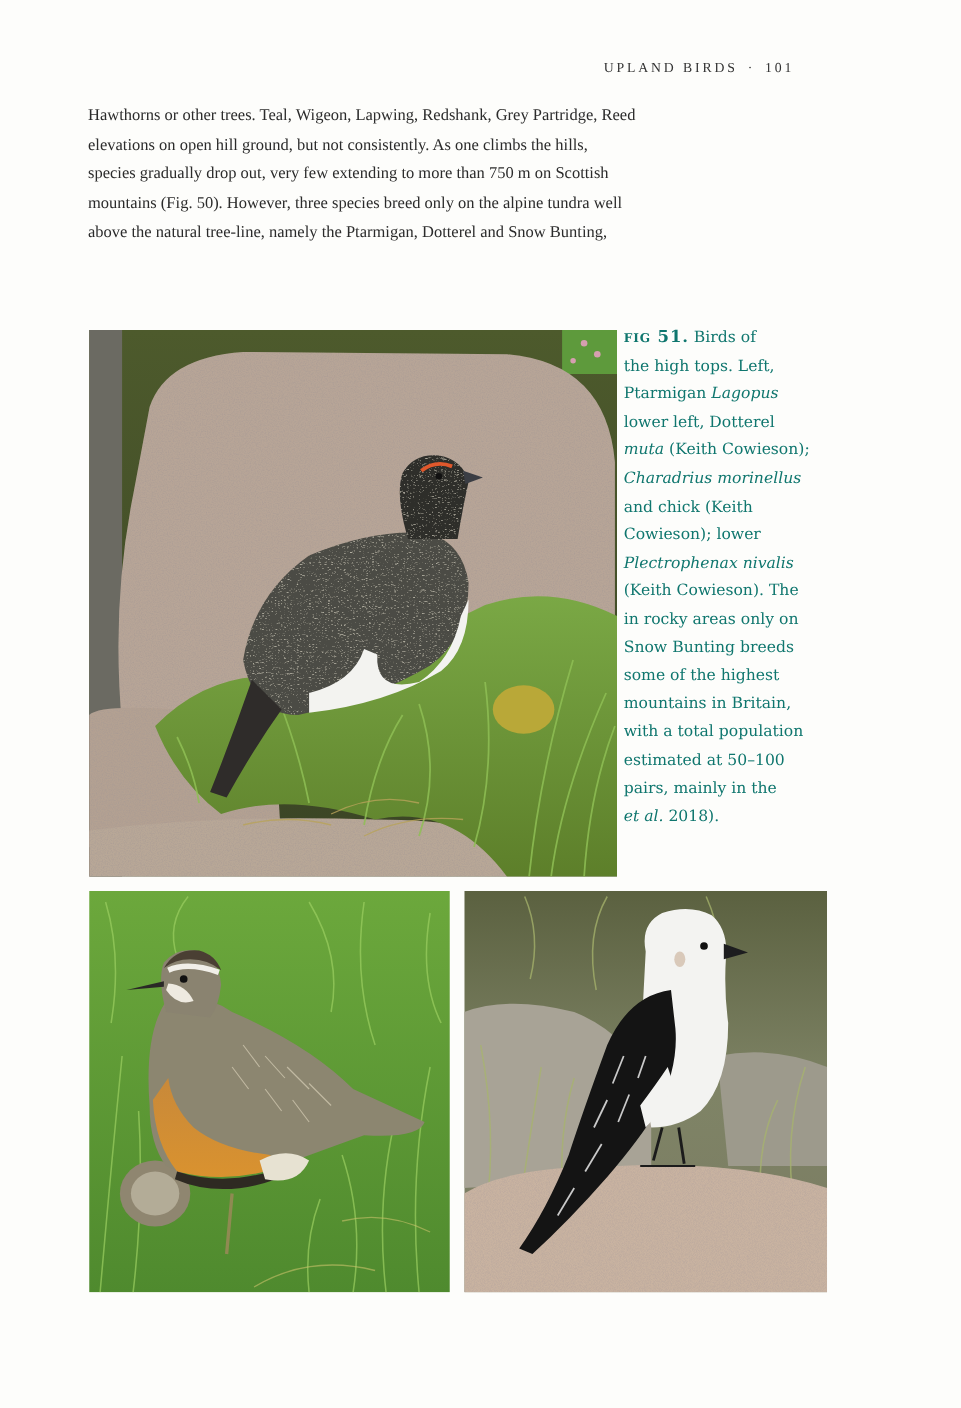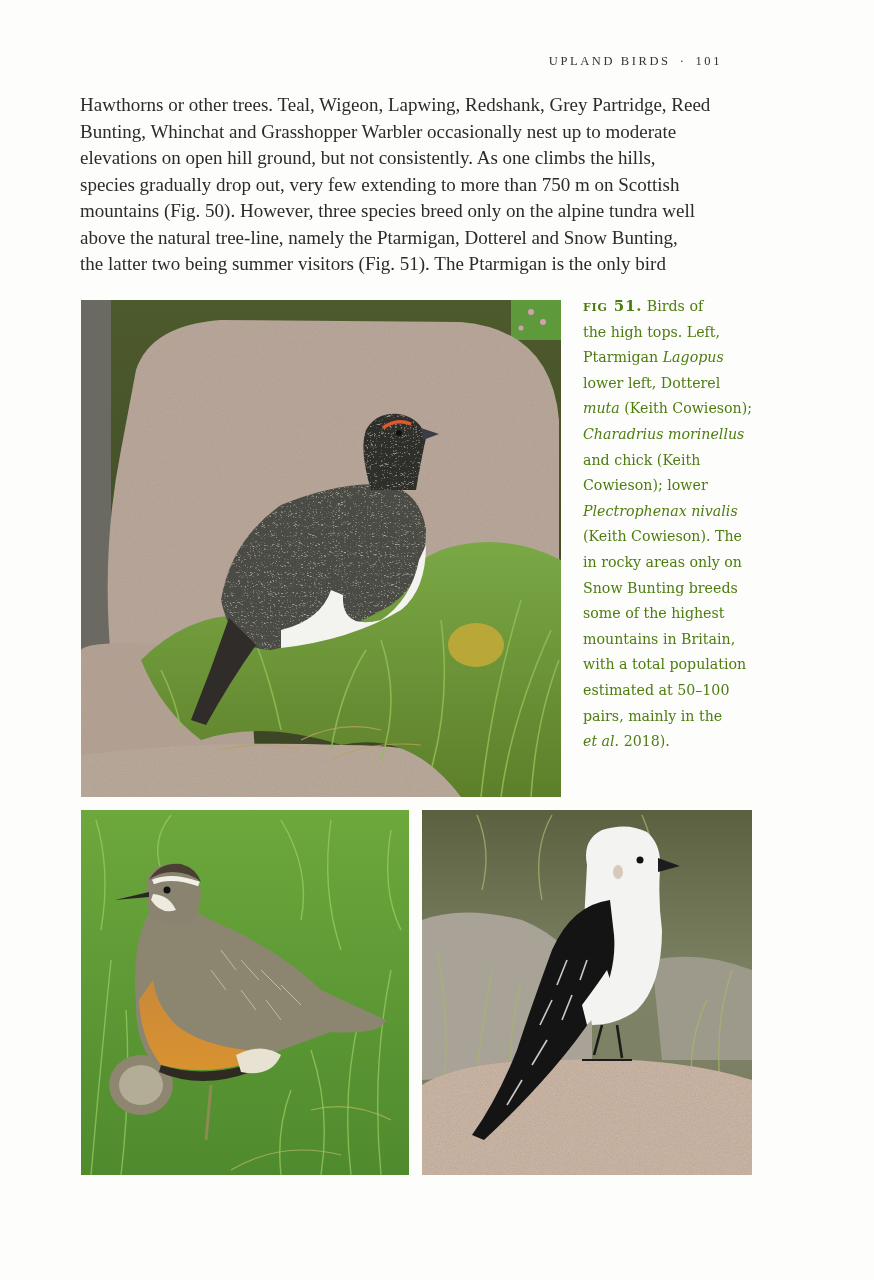--- a/index.html
+++ b/index.html
@@ -10,57 +10,55 @@
     color: #2a2a2a;
   }
   .running-head {
     position: absolute; top: 54px; right: 152px;
     font-size: 12.5px; letter-spacing: 2.6px; color: #333;
     white-space: nowrap;
   }
   .running-head .sep { margin: 0 9px; }
   .body-text {
     position: absolute; left: 80px; top: 92px; width: 680px;
-    font-size: 19px; line-height: 26.5px; color: #2b2b2b;
+    font-size: 15px; line-height: 26.5px; color: #2b2b2b;
   }
   .body-text .line { display: block; white-space: nowrap; }
 
   .photo { position: absolute; overflow: hidden; }
   .photo svg { display: block; width: 100%; height: 100%; }
   #photo-ptarmigan { left: 81px; top: 300px; width: 480px; height: 497px; }
   #photo-dotterel  { left: 81px; top: 810px; width: 328px; height: 365px; }
   #photo-bunting   { left: 422px; top: 810px; width: 330px; height: 365px; }
 
   .caption {
-    position: absolute; left: 583px; top: 294px; width: 180px;
+    position: absolute; left: 567px; top: 294px; width: 180px;
     font-family: "DejaVu Serif", "Liberation Serif", serif;
-    font-size: 14.2px; line-height: 25.6px; color: #4d7c0f;
+    font-size: 14.2px; line-height: 25.6px; color: #0f766e;
   }
   .caption .line { display: block; white-space: nowrap; }
   .caption .fig-label {
     font-weight: bold; font-variant: small-caps; letter-spacing: 0.8px;
     font-size: 15px;
   }
   .caption i { font-style: italic; }
 </style>
 </head>
 <body>
 
 <div class="running-head">
   <span>UPLAND BIRDS</span><span class="sep">·</span><span>101</span>
 </div>
 
 <div class="body-text">
   <span class="line">Hawthorns or other trees. Teal, Wigeon, Lapwing, Redshank, Grey Partridge, Reed</span>
-  <span class="line">Bunting, Whinchat and Grasshopper Warbler occasionally nest up to moderate</span>
   <span class="line">elevations on open hill ground, but not consistently. As one climbs the hills,</span>
   <span class="line">species gradually drop out, very few extending to more than 750 m on Scottish</span>
   <span class="line">mountains (Fig. 50). However, three species breed only on the alpine tundra well</span>
   <span class="line">above the natural tree-line, namely the Ptarmigan, Dotterel and Snow Bunting,</span>
-  <span class="line">the latter two being summer visitors (Fig. 51). The Ptarmigan is the only bird</span>
 </div>
 
 <div id="photo-ptarmigan" class="photo">
   <svg viewBox="0 0 480 497" preserveAspectRatio="none">
     <defs>
       <filter id="speckle" x="0" y="0" width="100%" height="100%">
         <feTurbulence type="fractalNoise" baseFrequency="0.9" numOctaves="2" seed="3" result="n"></feTurbulence>
         <feColorMatrix type="matrix" values="0 0 0 0 0.35  0 0 0 0 0.3  0 0 0 0 0.3  0 0 0 0.9 -0.35" in="n" result="spots"></feColorMatrix>
         <feComposite in="spots" in2="SourceGraphic" operator="in" result="s"></feComposite>
         <feMerge>

